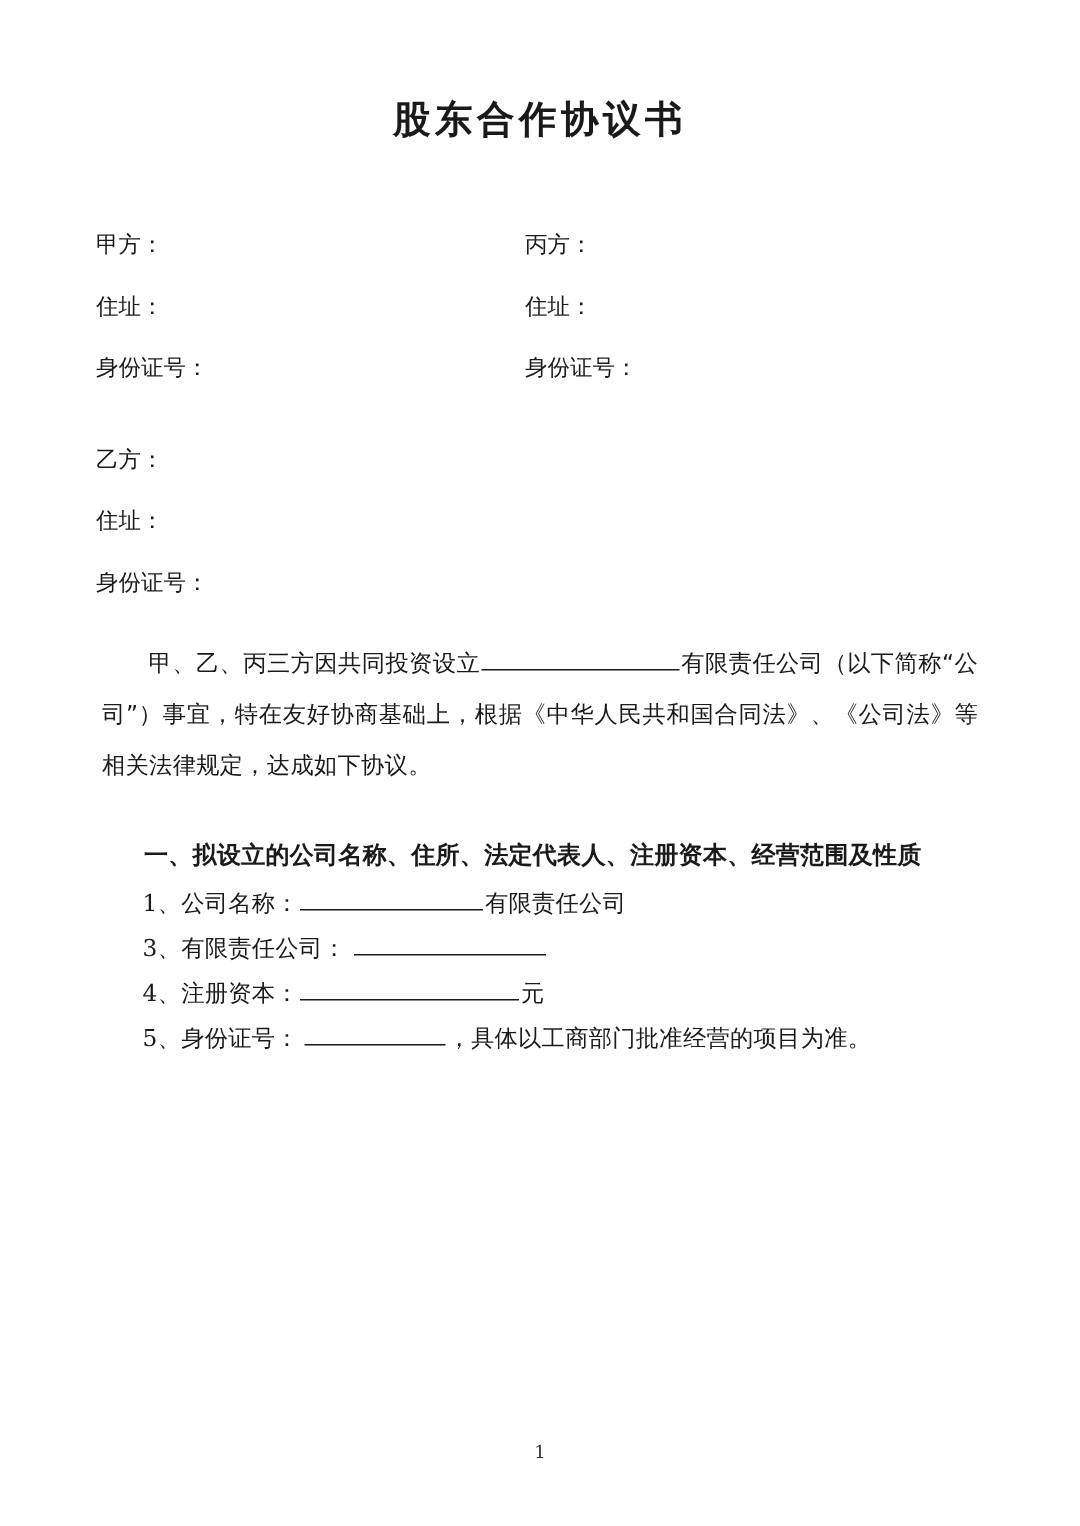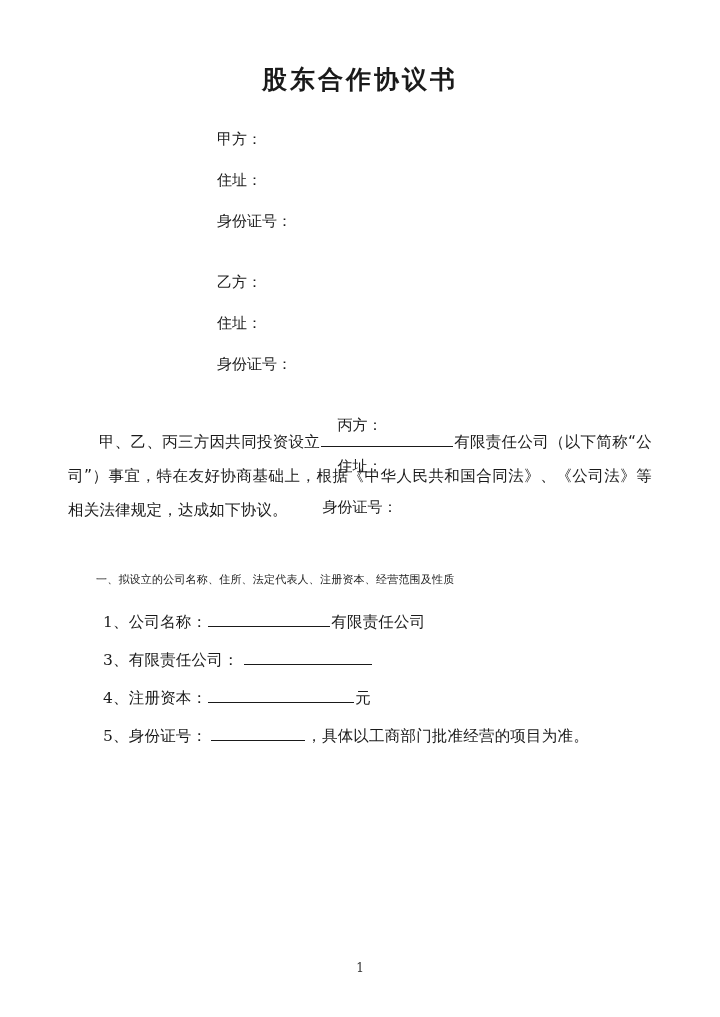--- a/index.html
+++ b/index.html
@@ -36,24 +36,23 @@
   }
   .parties {
     margin-top: 34px;
   }
   .party-grid {
     display: flex;
     flex-direction: column;
   }
   .party-row {
     display: flex;
-    flex-direction: column;
     line-height: 1;
     height: 41px;
-    align-items: center;
+    align-items: flex-end;
     font-family: Liberation Serif, serif;
   }
   .party-cell {
     font-size: 15px;
     line-height: 1.1;
   }
   .party-cell.left {
     width: 286px;
     flex: 0 0 286px;
   }
@@ -67,32 +66,32 @@
     font-size: 15.5px;
     line-height: 34px;
     text-align: justify;
     margin: 4px;
     letter-spacing: 0.2px;
   }
   .para.indent {
     text-indent: 2em;
   }
   .section-head {
-    font-size: 11px;
-    font-weight: normal;
+    font-size: 16px;
+    font-weight: bold;
     line-height: 34px;
     text-indent: 2em;
-    margin: 10px;
+    margin: 0;
     letter-spacing: 0.2px;
   }
   .list-item {
     font-size: 15.5px;
     line-height: 30px;
     text-indent: 2em;
-    margin: 8px;
+    margin: 0;
     letter-spacing: 0.2px;
   }
   .blank {
     display: inline-block;
     border-bottom: 1px solid #1a1a1a;
     vertical-align: baseline;
     height: 1em;
     margin: 0 1px;
   }
   .spacer-wide {

